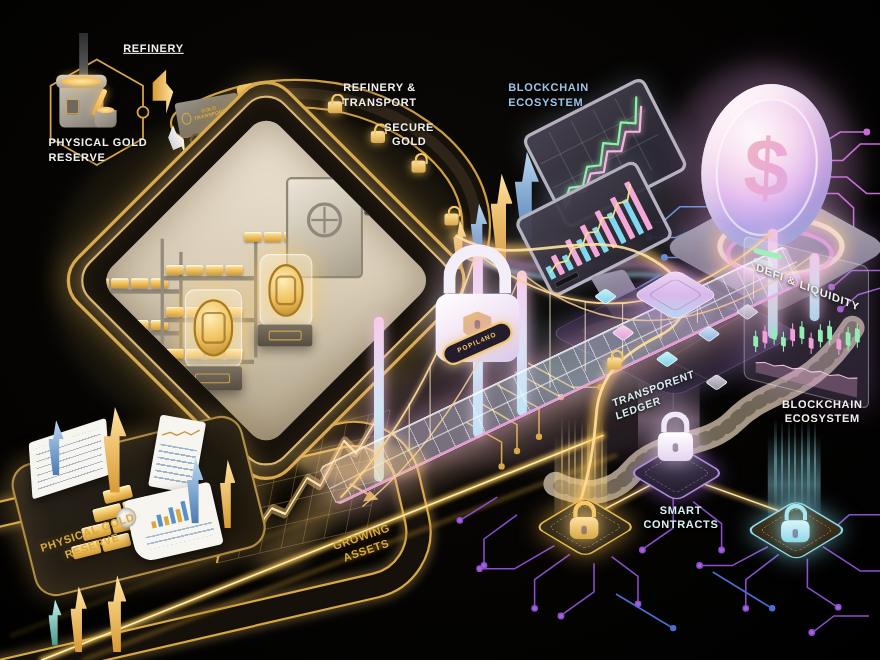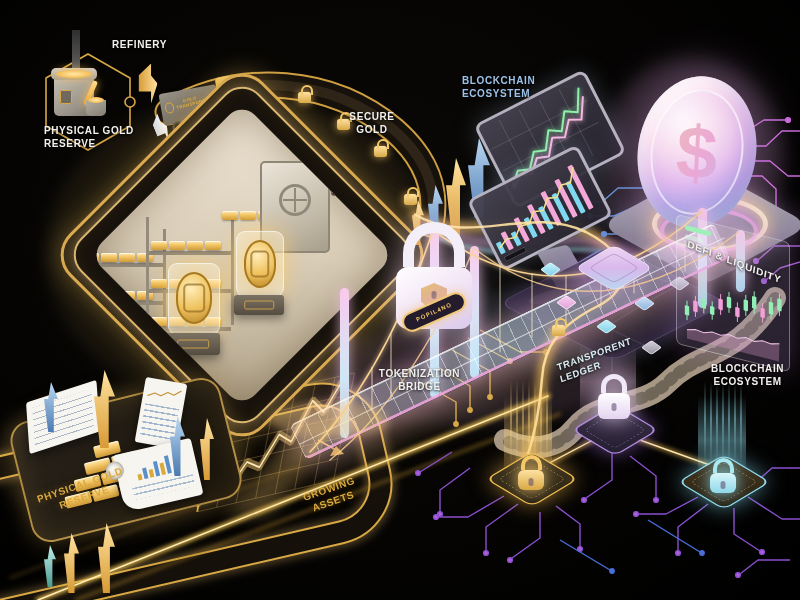--- a/index.html
+++ b/index.html
@@ -568,23 +568,24 @@
     <div class="abs" style="left:12px;top:36px;right:6px;height:12px;background:repeating-linear-gradient(180deg,rgba(90,130,180,.5) 0 1.5px,transparent 1.5px 6px);"></div>
   </div>
   <div class="arrow a-blue" style="left:44px;top:382px;width:14px;height:50px;"></div>
   <div class="arrow a-gold" style="left:94px;top:370px;width:21px;height:78px;"></div>
   <div class="arrow a-blue" style="left:170px;top:416px;width:15px;height:60px;"></div>
   <div class="arrow a-gold" style="left:200px;top:418px;width:14px;height:62px;"></div>
   <div class="arrow a-teal" style="left:44px;top:545px;width:12px;height:42px;"></div>
   <div class="arrow a-gold" style="left:64px;top:533px;width:15px;height:60px;"></div>
   <div class="arrow a-gold" style="left:98px;top:523px;width:17px;height:70px;"></div>
 
-  <div class="lbl" style="left:112px;top:38px;">REFINERY</div>
+  <div class="lbl" style="left:112px;top:38px;text-decoration:underline;">REFINERY</div>
   <div class="lbl" style="left:44px;top:124px;width:100px;">PHYSICAL GOLD RESERVE</div>
+  <div class="lbl center" style="left:300px;top:74px;width:90px;">REFINERY &amp; TRANSPORT</div>
   <div class="lbl center" style="left:342px;top:110px;width:60px;">SECURE GOLD</div>
   <div class="lbl blue" style="left:462px;top:74px;width:100px;">BLOCKCHAIN ECOSYSTEM</div>
-  <div class="lbl center" style="left:362px;top:367px;width:115px;">TOKENIZATION BRIDGE</div>
   <div class="lbl cyanish" style="left:556px;top:346px;width:92px;font-size:9.5px;transform:rotate(-20deg) skewX(-6deg);">TRANSPORENT LEDGER</div>
   <div class="lbl center" style="left:700px;top:362px;width:95px;">BLOCKCHAIN ECOSYSTEM</div>
+  <div class="lbl center cyanish" style="left:564px;top:458px;width:110px;">SMART CONTRACTS</div>
   <div class="lbl gold center" style="left:30px;top:478px;width:104px;transform:rotate(-19deg);">PHYSICAL GOLD RESERVE</div>
   <div class="lbl gold center" style="left:296px;top:482px;width:70px;transform:rotate(-19deg);">GROWING ASSETS</div>
 
 </div>
 
 </body></html>

